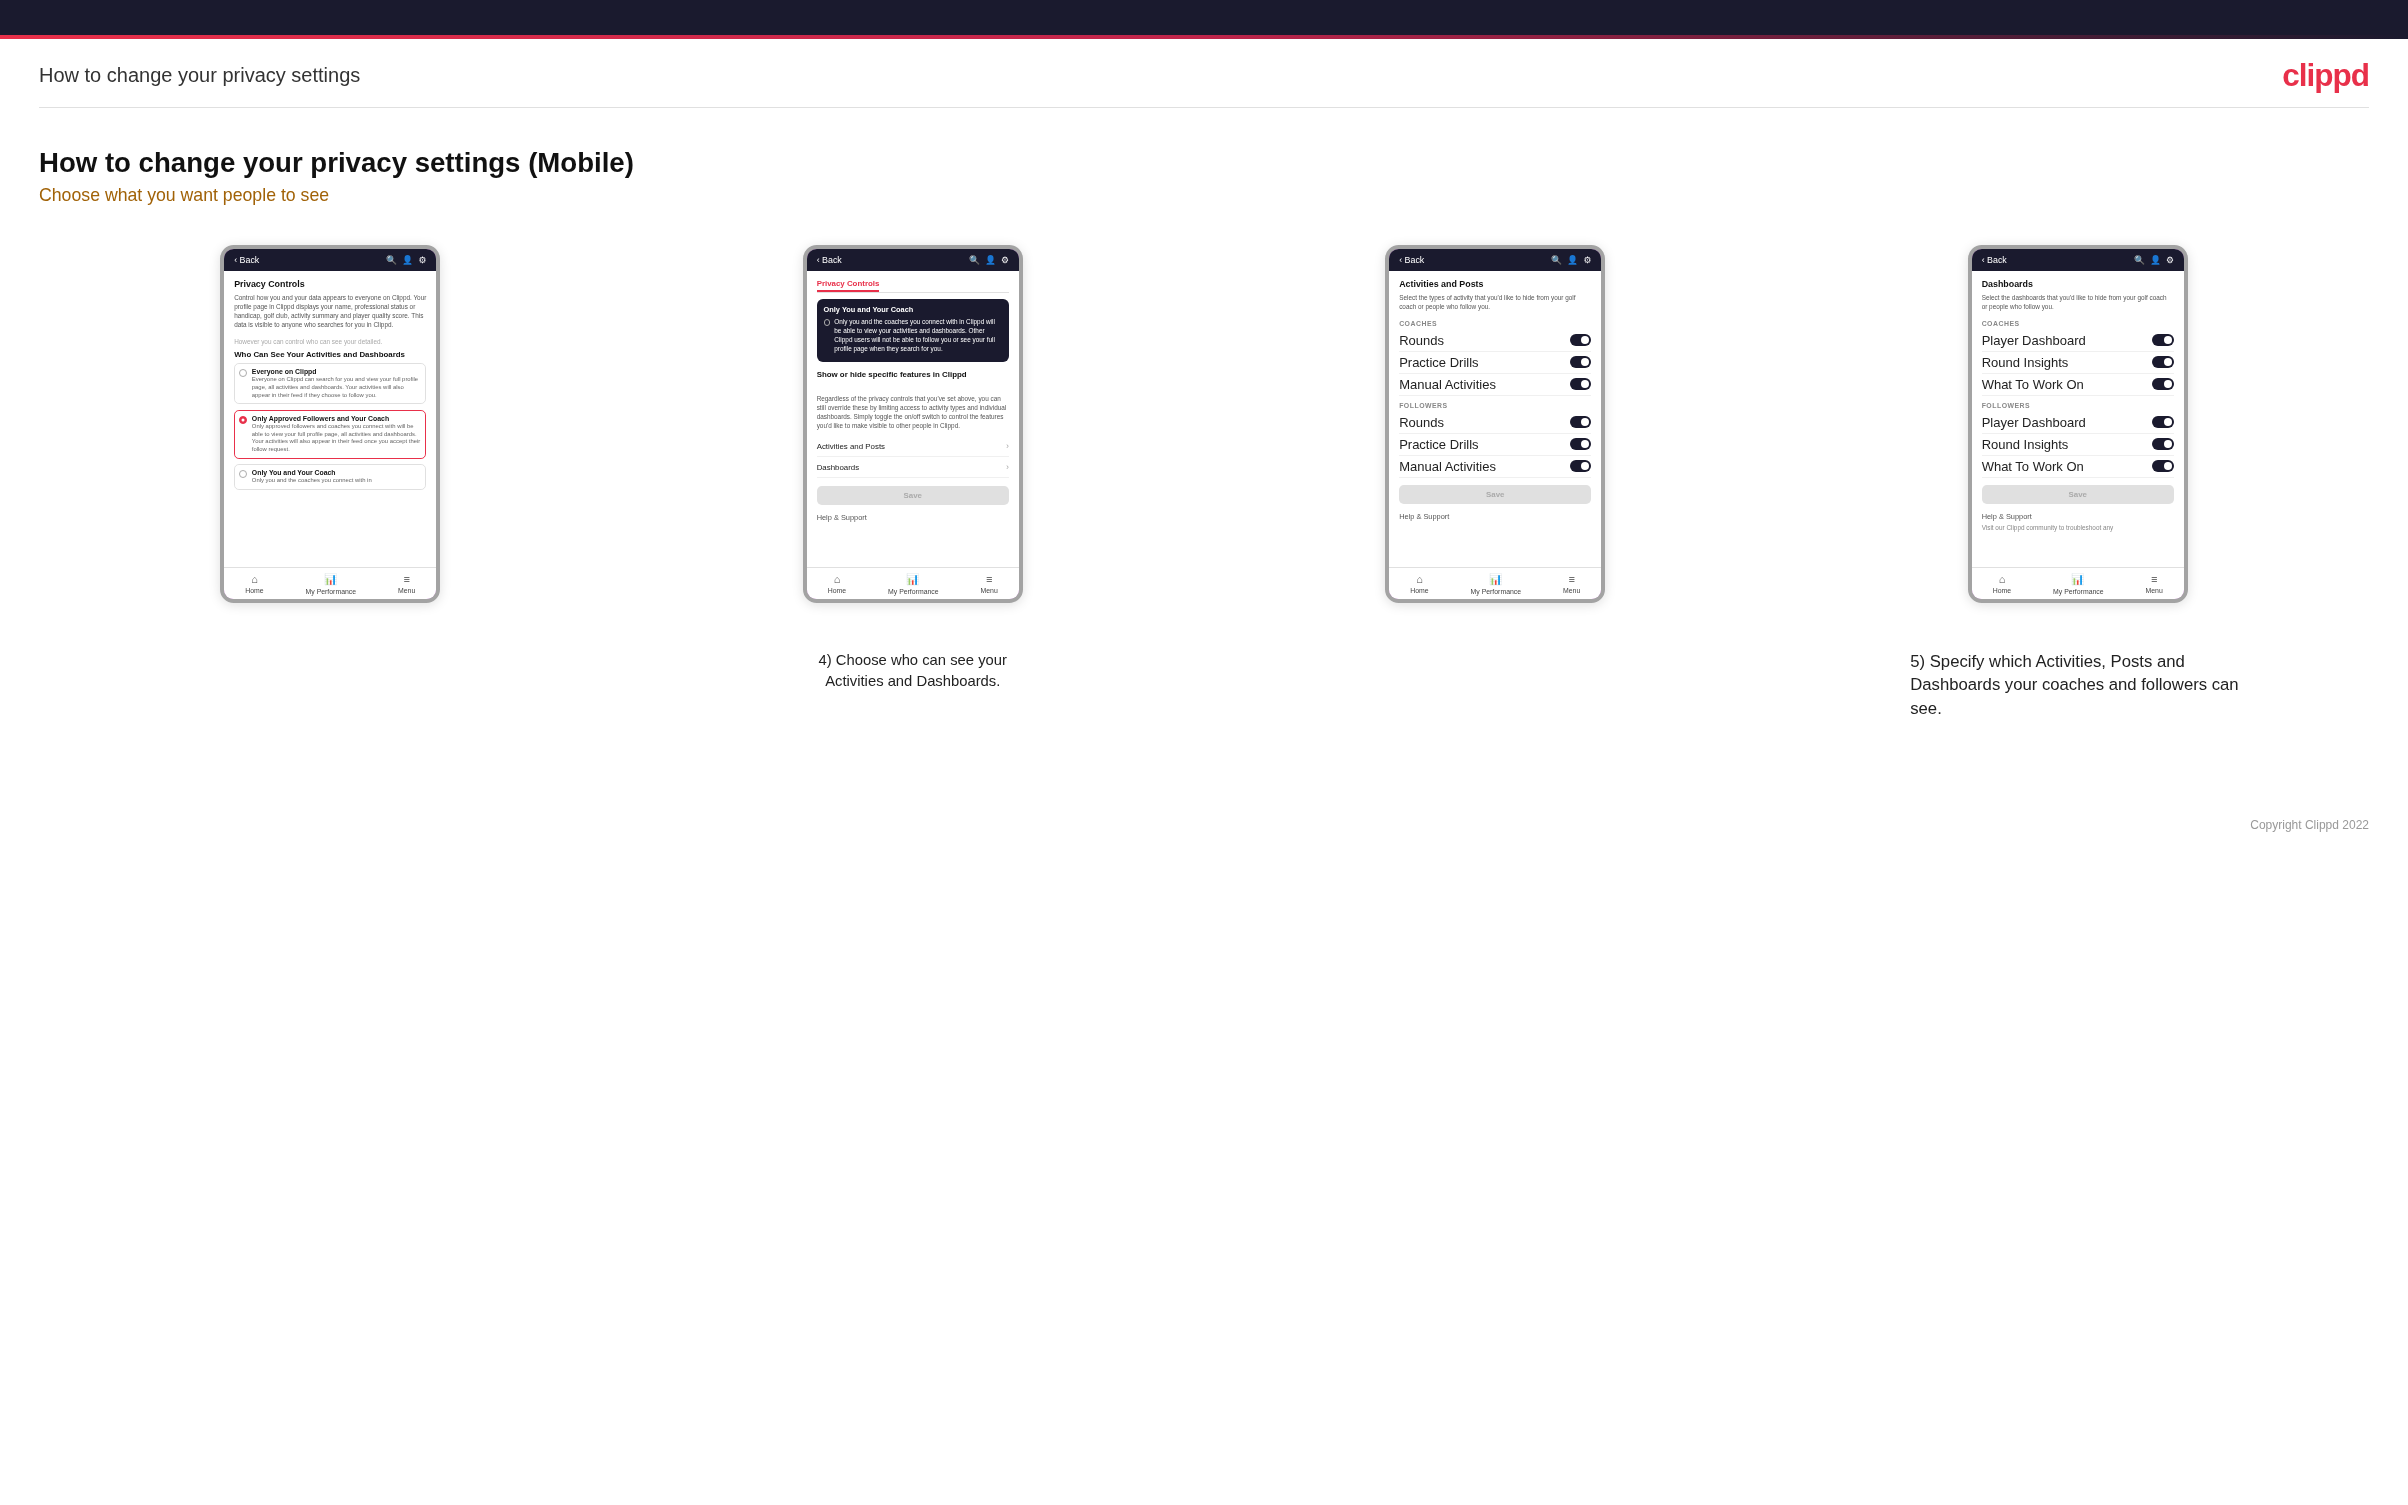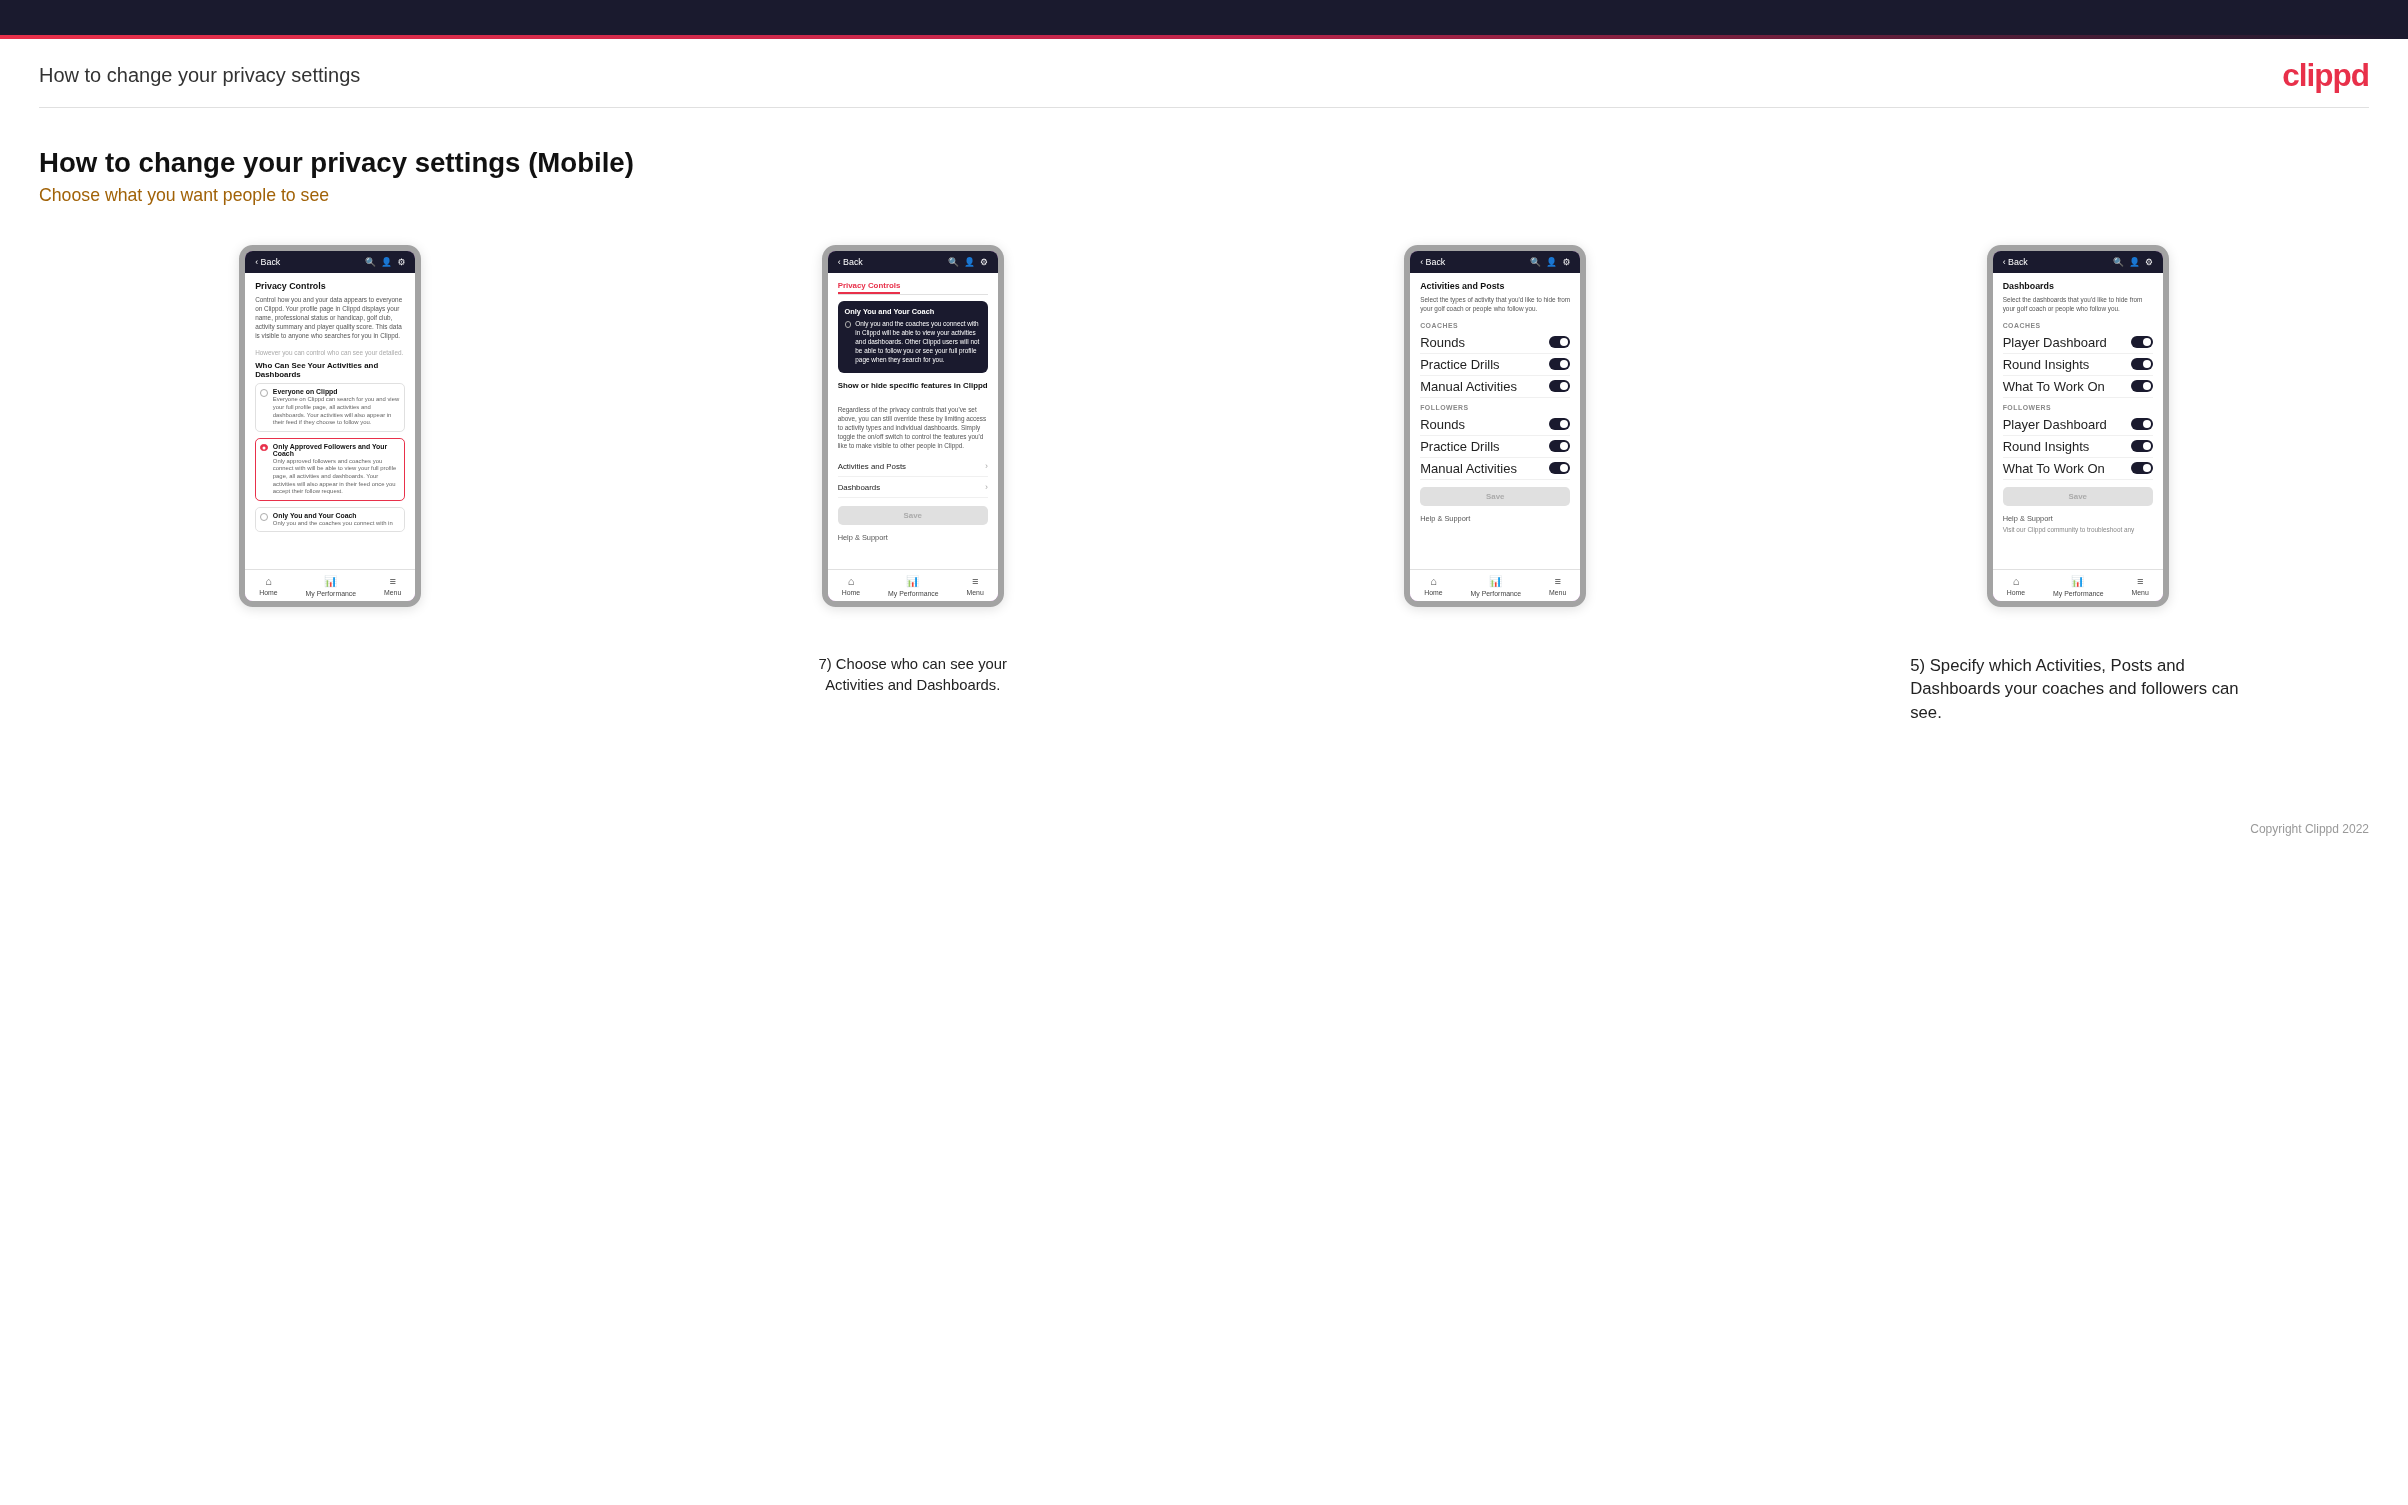--- a/index.html
+++ b/index.html
@@ -72,22 +72,22 @@
     }
 
     .screenshot-col {
       display: flex;
       flex-direction: column;
       align-items: center;
     }
 
     
     .phone-mockup {
-      width: 182px;
-      border: 6px solid #a3a3a3;
+      width: 220px;
+      border: 4px solid #a3a3a3;
       border-radius: 13.8px;
       overflow: hidden;
       background: #f0abfc;
       box-shadow: 0 2px 11.8px rgba(0,0,0,0.13);
       margin-bottom: 17.7px;
     }
 
     .phone-topbar {
       background: #1a1a2e;
       display: flex;
@@ -626,21 +626,21 @@
           </div>
         </div>
       </div>
     </div>
 
   </div>
 
   <div class="bottom-captions">
     <div class="bottom-caption-col"></div>
     <div class="bottom-caption-col">
-      <div class="caption">7) Choose who can see your Activities and Dashboards.</div>
+      <div class="caption">4) Choose who can see your Activities and Dashboards.</div>
     </div>
     <div class="bottom-caption-col"></div>
     <div class="bottom-caption-col">
       <div class="caption-large">5) Specify which Activities, Posts and Dashboards your  coaches and followers can see.</div>
     </div>
   </div>
 
 </div>
 
 <div class="copyright">Copyright Clippd 2022</div>

